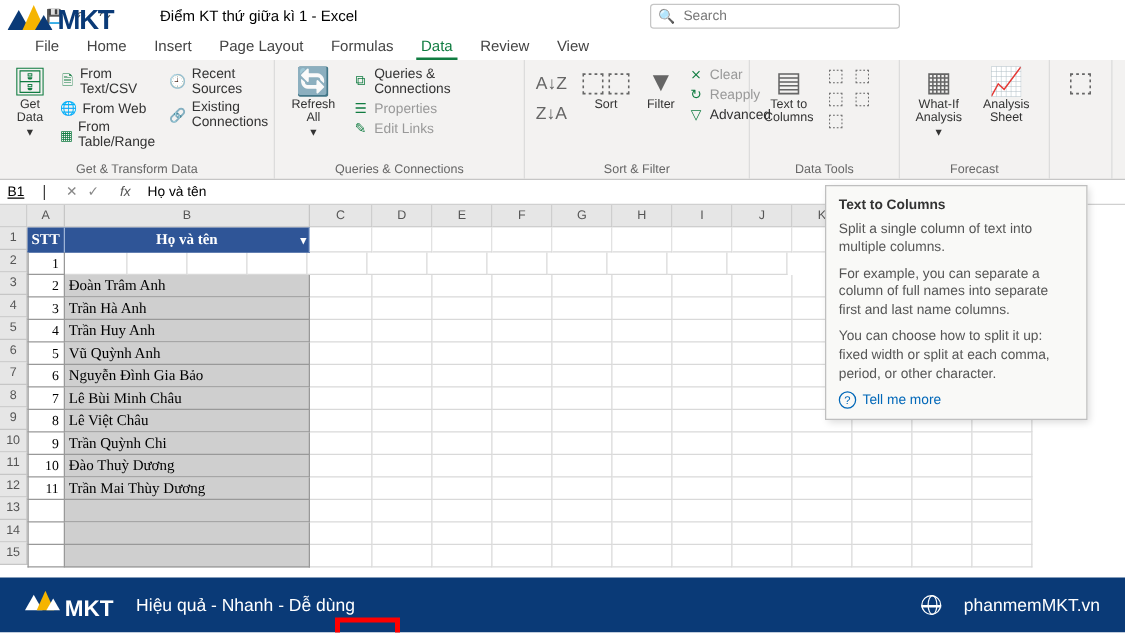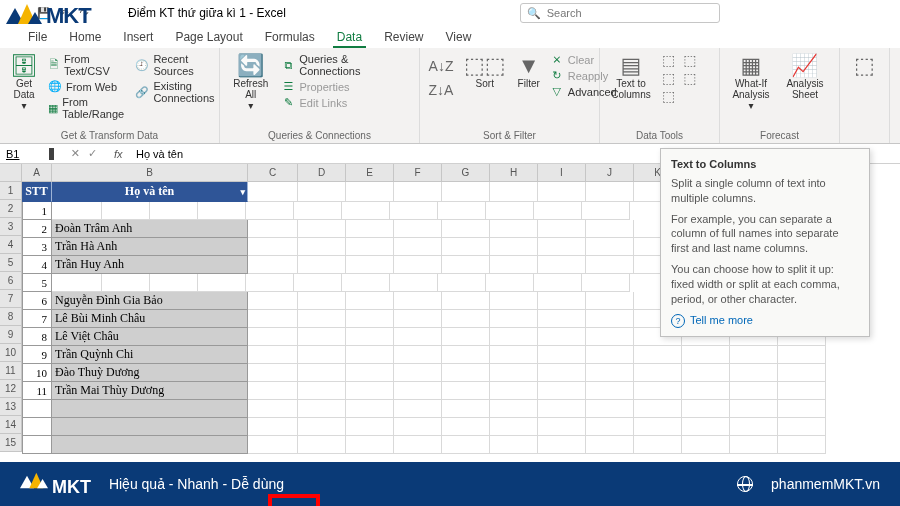--- a/index.html
+++ b/index.html
@@ -21,21 +21,21 @@
 .rgroup .glabel { text-align: center; font-size: 10px; color: #666; margin-top: auto; padding-top: 2px; }
 .big-btn { display: flex; flex-direction: column; align-items: center; width: 46px; padding: 2px; font-size: 10px; text-align: center; color: #333; cursor: pointer; }
 .big-btn .ico { font-size: 22px; line-height: 24px; color: #107c41; }
 .big-btn .ico.gray { color: #666; }
 .small-line { display: flex; align-items: center; gap: 4px; font-size: 11px; color: #333; cursor: pointer; padding: 1px 0; }
 .small-line .ico { color: #107c41; font-size: 11px; width: 14px; text-align: center; }
 .small-line.disabled { color: #999; }
 .row-inner { display: flex; gap: 8px; }
 
 .fbar { height: 20px; border-bottom: 1px solid #d0d0d0; display: flex; align-items: center; font-size: 11px; }
-.fbar .namebox { width: 54px; border-right: 5px solid #404040; padding: 0 6px; text-decoration: underline; }
+.fbar .namebox { width: 36px; border-right: 1px solid #404040; padding: 0 6px; text-decoration: underline; }
 .fbar .tools { width: 60px; display: flex; gap: 8px; justify-content: center; color: #888; }
 .fbar .fx { width: 18px; font-style: italic; color: #555; }
 .fbar .fval { padding-left: 4px; }
 .rowhdrs { width: 22px; }
 .rowhdrs .cell, .colhdrs .cell { background: #e6e6e6; border: 1px solid #c6c6c6; border-top: none; border-left: none; height: 18px; font-size: 10px; display: flex; align-items: center; justify-content: center; color: #555; }
 .colhdrs { display: flex; }
 .colhdrs .cell { height: 18px; }
 .colhdrs .cell:first-child { width: 22px; }
 .gridbody { display: flex; flex-direction: column; }
 .gridrow { display: flex; }
@@ -361,20 +361,21 @@
           <div class="gcell colH"></div>
           <div class="gcell colI"></div>
           <div class="gcell colJ"></div>
           <div class="gcell colK"></div>
           <div class="gcell colL"></div>
           <div class="gcell colM"></div>
           <div class="gcell colN"></div>
         </div>
         <div class="gridrow databody">
           <div class="gcell colA">5</div>
+          <div class="gcell colB">Vũ Quỳnh Anh</div>
           <div class="gcell colC"></div>
           <div class="gcell colD"></div>
           <div class="gcell colE"></div>
           <div class="gcell colF"></div>
           <div class="gcell colG"></div>
           <div class="gcell colH"></div>
           <div class="gcell colI"></div>
           <div class="gcell colJ"></div>
           <div class="gcell colK"></div>
           <div class="gcell colL"></div>

